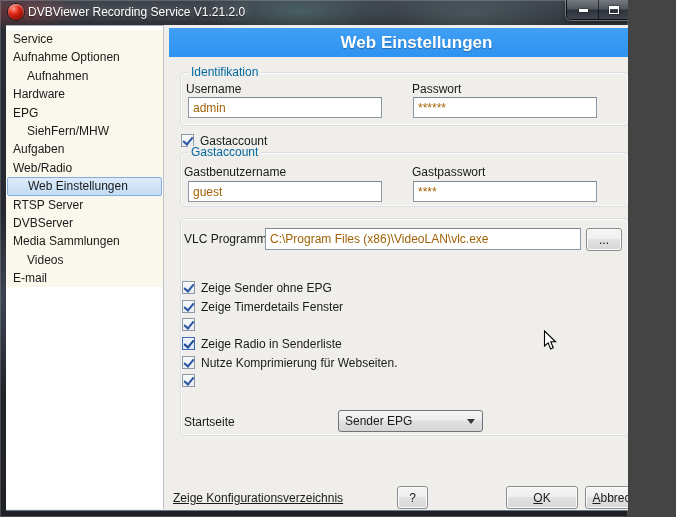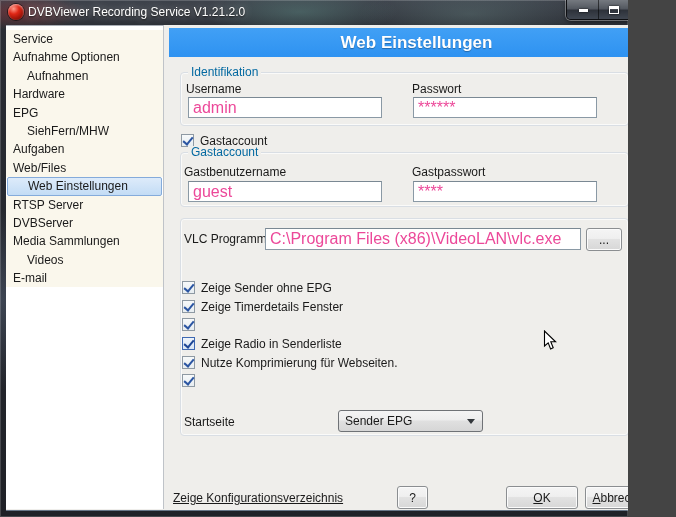--- a/index.html
+++ b/index.html
@@ -64,21 +64,21 @@
 
   
   .groupbox { position:absolute; border:1px solid #D9DEE4; border-radius:4px;
     box-shadow: inset 0 0 0 1px rgba(255,255,255,.7); }
   .group-title { position:absolute; top:-7px; left:7px; background:#EFEEEB; padding:0 3px;
     font-size:12px; color:#0369a1; line-height:13px; }
 
   .lbl { position:absolute; font-size:12px; color:#1a1a1a; white-space:nowrap; }
 
   .tb { position:absolute; height:21px; border:1px solid #8A99A5; border-top-color:#7A8893;
-    background:#fff; font-family:"Liberation Sans",sans-serif; font-size:16px; color:#ec4899;
+    background:#fff; font-family:"Liberation Sans",sans-serif; font-size:12px; color:#a16207;
     padding:0 4px; outline:none; }
 
   
   .cb { display:inline-block; width:13px; height:13px; position:relative; flex:none;
     border:1px solid #8E99A3; background:linear-gradient(180deg,#F7F9FA 0%, #E7EDF1 100%); }
   .cb.checked::after { content:""; position:absolute; left:3px; top:0px; width:4px; height:8px;
     border:solid #2B55A2; border-width:0 2px 2px 0; transform:rotate(40deg); }
   .cb.focused { border-color:#3D68B2; background:linear-gradient(180deg,#EEF4FB 0%, #D9E6F5 100%); }
   .cb.focused::after { border-color:#1D4696; }
   .opt-row { position:absolute; left:176px; display:flex; align-items:center; height:15px; }
@@ -131,21 +131,21 @@
   <div class="client">
 
     <div class="sidebar">
       <div class="side-item">Service</div>
       <div class="side-item">Aufnahme Optionen</div>
       <div class="side-item indent">Aufnahmen</div>
       <div class="side-item">Hardware</div>
       <div class="side-item">EPG</div>
       <div class="side-item indent">SiehFern/MHW</div>
       <div class="side-item">Aufgaben</div>
-      <div class="side-item">Web/Files</div>
+      <div class="side-item">Web/Radio</div>
       <div class="side-item selected">Web Einstellungen</div>
       <div class="side-item">RTSP Server</div>
       <div class="side-item">DVBServer</div>
       <div class="side-item">Media Sammlungen</div>
       <div class="side-item indent">Videos</div>
       <div class="side-item">E-mail</div>
     </div>
 
     <div class="page-header">Web Einstellungen</div>
 

